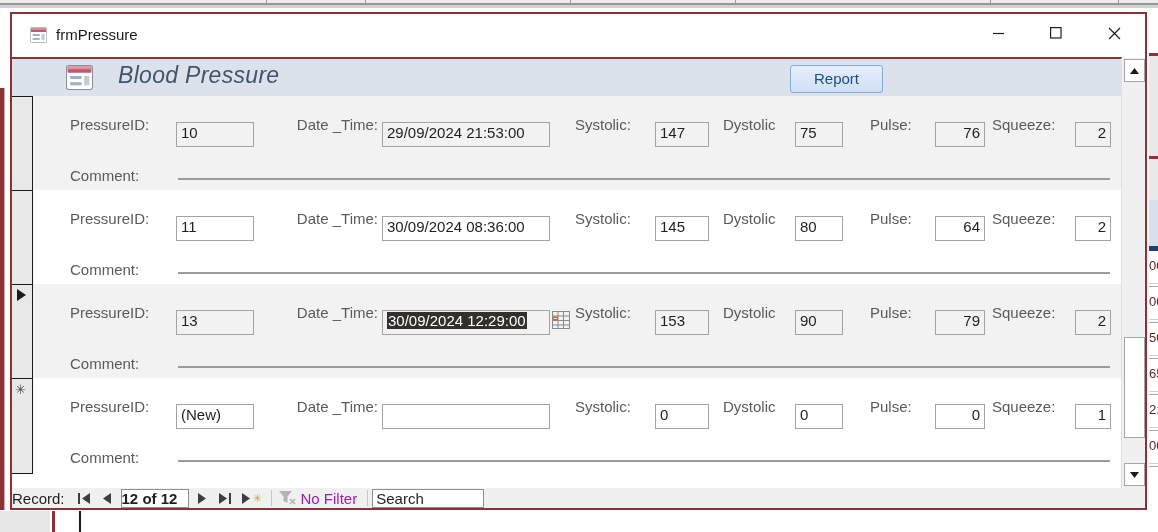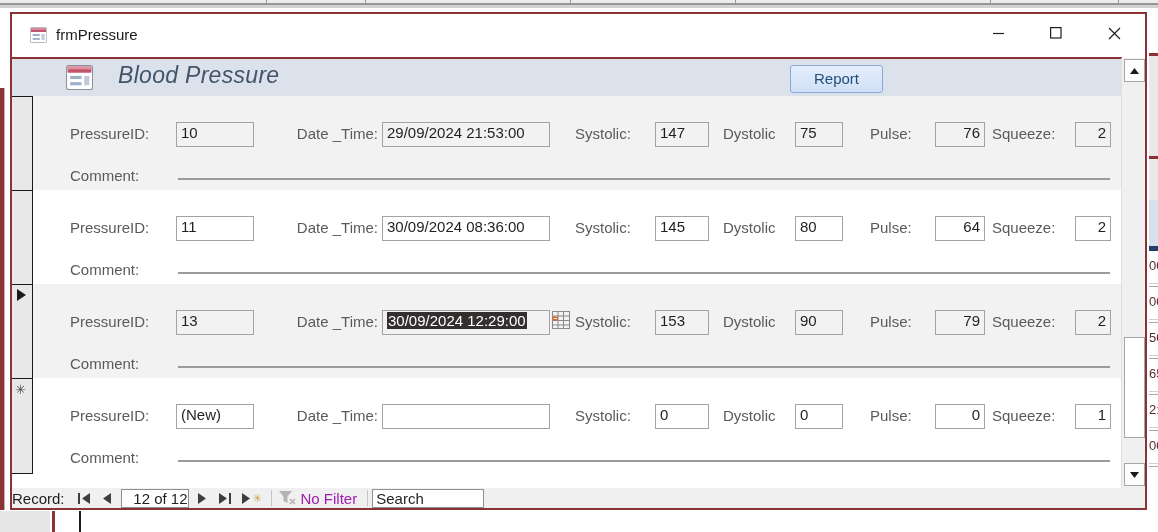--- a/index.html
+++ b/index.html
@@ -40,21 +40,21 @@
   .report-btn{position:absolute;left:778px;top:6px;width:91px;height:26px;border:1px solid #89a9d6;border-radius:3px;
      background:linear-gradient(#e5eefc,#cfe0f7);color:#1f4e79;font-size:15px;text-align:center;line-height:25px;}
   
   .detail{position:absolute;left:0;top:82px;width:1110px;height:392px;background:#fff;}
   .sel{position:absolute;left:0;width:20px;height:94px;background:#e8e8e8;border-top:1px solid #1a1a1a;border-right:1px solid #1a1a1a;}
   .sel.last{border-bottom:1px solid #1a1a1a;}
   .sel .cur-arrow{position:absolute;left:5px;top:4px;}
   .sel .new-star{position:absolute;left:3px;top:3px;font-size:13px;color:#4a4a4a;}
   .rec{position:absolute;left:21px;width:1089px;height:94px;background:#fff;}
   .rec.gray{background:#f2f2f2;}
-  .lbl{position:absolute;top:29px;font-size:15px;color:#5a5a5a;white-space:nowrap;}
+  .lbl{position:absolute;top:20px;font-size:15px;color:#5a5a5a;white-space:nowrap;}
   .box{position:absolute;top:26px;height:22px;border:1px solid #a3a3a3;font-size:15px;color:#1f1f1f;
        padding:1px 4px 0 4px;white-space:nowrap;overflow:hidden;}
   .box.num{text-align:right;}
   .l-pid{left:37px;}  .b-pid{left:143px;width:68px;}
   .l-date{left:250px;width:95px;text-align:right;} .b-date{left:349px;width:158px;}
   .l-sys{left:542px;} .b-sys{left:622px;width:44px;}
   .l-dys{left:690px;} .b-dys{left:762px;width:38px;}
   .l-pul{left:837px;} .b-pul{left:902px;width:40px;}
   .l-sqz{left:959px;} .b-sqz{left:1042px;width:26px;}
   .l-com{left:37px;top:71px;}
@@ -65,21 +65,21 @@
   .sbar{position:absolute;right:0;top:44px;width:23px;height:430px;background:#f0f0f0;border-left:1px solid #e0e0e0;}
   .sbtn{position:absolute;left:2px;width:19px;height:21px;background:#fdfdfd;border:1px solid #a6a6a6;
         display:flex;align-items:center;justify-content:center;}
   .sbtn.up{top:1px;} .sbtn.down{bottom:2px;}
   .sthumb{position:absolute;left:2px;top:279px;width:19px;height:99px;background:#ffffff;border:1px solid #a6a6a6;}
   
   .navbar{position:absolute;left:0;top:474px;width:100%;height:20px;background:#f0f0f0;
           display:flex;align-items:center;font-size:15px;color:#1f1f1f;}
   .nav-label{margin-left:0;margin-right:8px;}
   .nbtn{width:23px;height:18px;display:flex;align-items:center;justify-content:center;}
-  .nbox{width:66px;height:17px;background:#fff;border:1px solid #8f8f8f;text-align:right;line-height:17px;margin:0 2px;}
+  .nbox{width:66px;height:17px;background:#fff;border:1px solid #8f8f8f;text-align:left;line-height:17px;margin:0 2px;font-weight:bold;}
   .nsep{width:1px;height:16px;background:#c6c6c6;margin:0 4px;}
   .nofilter{color:#a21caf;margin:0 6px 0 2px;}
   .star{font-size:11px;color:#caa24f;margin-left:1px;}
   .searchbox{width:104px;height:17px;background:#fff;border:1px solid #8f8f8f;font-size:15px;
              font-family:inherit;padding:0 3px;color:#1f1f1f;outline:none;}
   .searchbox::placeholder{color:#1f1f1f;opacity:1;}
   svg{display:block;}
 </style>
 </head>
 <body>

